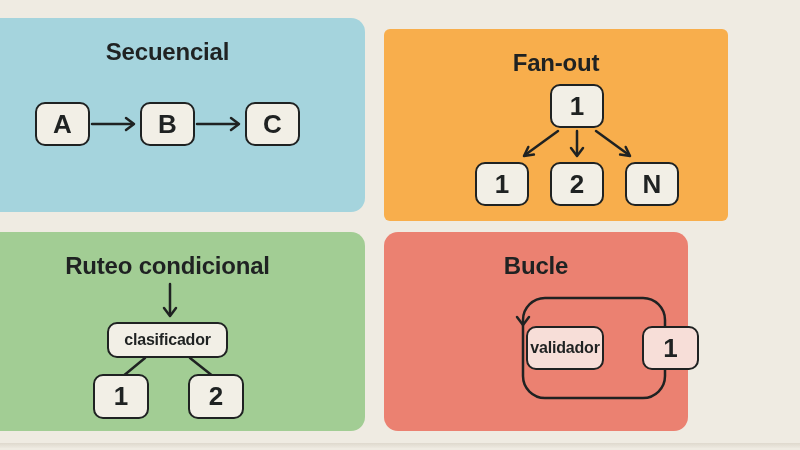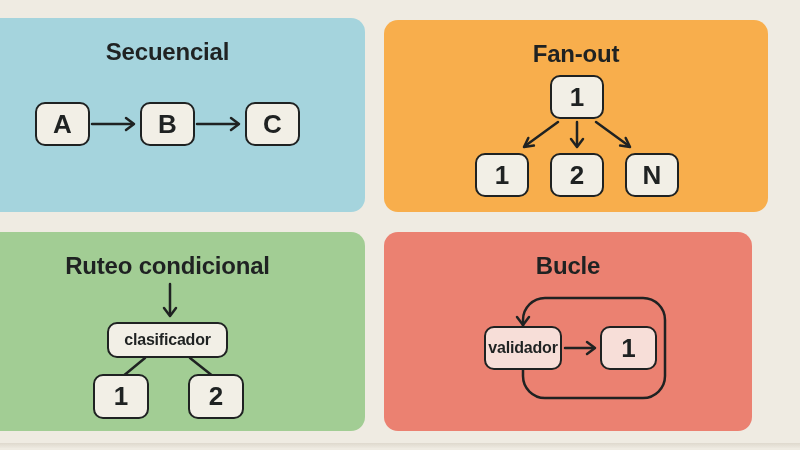--- a/index.html
+++ b/index.html
@@ -8,41 +8,41 @@
 
   .stage {
     position:relative; width:800px; height:450px;
     background:var(--background); overflow:hidden;
   }
 
   .panel {
     position:absolute; border-radius:14px;
   }
   .p-secuencial { left:-30px; top:18px;  width:395px; height:194px; background:var(--panel-secuencial); }
-  .p-fanout     { left:384px; top:20px;  width:384px; height:192px; background:var(--panel-fanout); }
+  .p-fanout     { left:384px; top:29px;  width:344px; height:192px; background:var(--panel-fanout);border-radius:6px; }
   .p-ruteo      { left:-30px; top:232px; width:395px; height:199px; background:var(--panel-ruteo); }
-  .p-bucle      { left:384px; top:232px; width:368px; height:199px; background:var(--panel-bucle);padding-left:28px; }
+  .p-bucle      { left:384px; top:232px; width:304px; height:199px; background:var(--panel-bucle);padding-left:28px; }
 
   .title {
     position:absolute; left:0; right:0; top:20px; text-align:center;
     font-size:24px; font-weight:600; letter-spacing:-0.2px; color:var(--ink);
   }
 
   .edges { position:absolute; left:0; top:0; }
   .edge  { stroke:var(--ink); stroke-width:2.5; fill:none;
            stroke-linecap:round; stroke-linejoin:round; }
 
   .node {
     position:absolute; background:var(--node-fill);
     border:2.5px solid var(--ink); border-radius:10px;
     display:flex; align-items:center; justify-content:center;
     font-size:26px; font-weight:600; color:var(--ink);
   }
   .node.wordy { font-size:16px; font-weight:700; letter-spacing:-0.2px; }
-  .p-bucle .node { background:var(--node-fill-bucle); }
+  .p-bucle .node { background:var(--node-fill-bucle);margin-left:42px; }
 
   .table-edge {
     position:absolute; left:0; top:443px; width:800px; height:5px;
     background:linear-gradient(180deg, rgba(120,105,80,0.14), rgba(120,105,80,0.02));
   }
 </style>
 </head>
 <body>
 
 <div class="stage">

